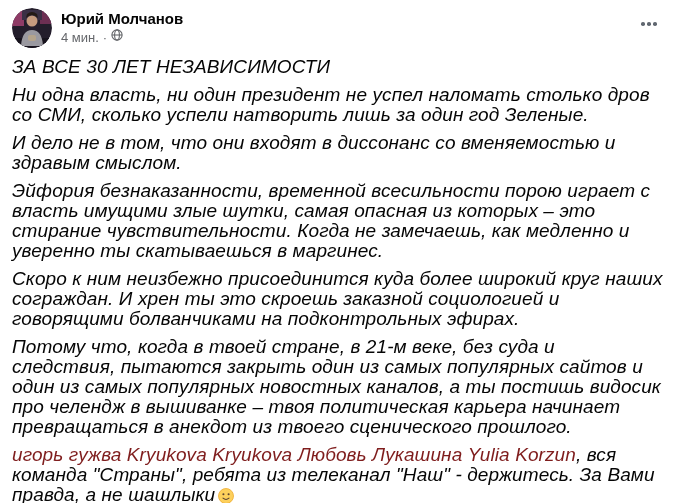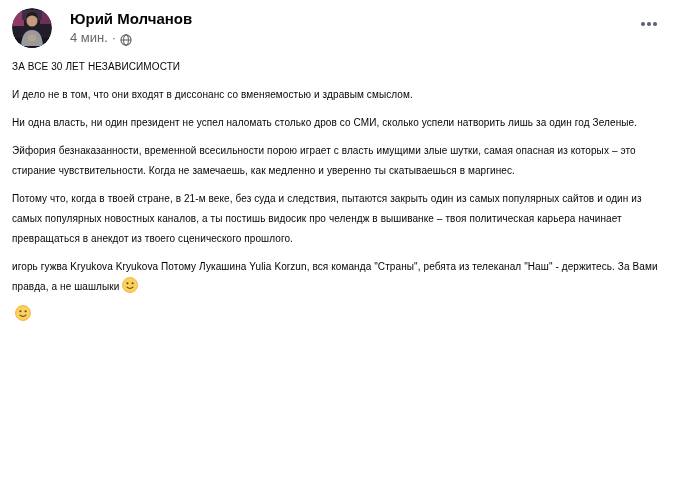--- a/index.html
+++ b/index.html
@@ -15,49 +15,50 @@
   .header {
     display: flex; align-items: flex-start;
     padding: 8px 14px 0 12px;
     margin-bottom: 9px;
   }
   .avatar {
     width: 40px; height: 40px; border-radius: 50%;
     overflow: hidden; flex: 0 0 40px; cursor: pointer;
   }
   .avatar svg { display: block; }
-  .header-text { margin-left: 18px; flex: 1 1 auto; padding-top: 1px; }
+  .header-text { margin-left: 9px; flex: 1 1 auto; padding-top: 1px; }
   .author {
     font-size: 15px; font-weight: 700; color: #050505;
     line-height: 19px; cursor: pointer;
   }
   .meta {
-    display: flex; align-items: flex-end; gap: 4px;
+    display: flex; align-items: flex-start; gap: 4px;
     font-size: 13px; color: #65676b; line-height: 17px; margin-top: 1px;
   }
   .meta .ts { cursor: pointer; }
   .globe { display: inline-flex; align-items: center; }
   .menu {
     display: flex; gap: 2.5px; align-items: center;
     padding: 10px 4px; cursor: pointer; margin-top: 4px;
   }
   .menu .dot {
     width: 3.6px; height: 3.6px; border-radius: 50%;
     background: #606770; display: block;
   }
 
   
   .content { padding: 0 12px; }
   .content p {
-    font-size: 10px; line-height: 20px; color: #050505;
+    font-size: 19px; line-height: 20px; color: #050505;
     margin: 8px 0 5px 0;
     letter-spacing: 0.1px;
+    font-style: italic;
   }
   .content a {
-    color: #000000; text-decoration: none; cursor: pointer; text-align: right;
+    color: #7f1d1d; text-decoration: none; cursor: pointer; text-align: right;
   }
   .emoji {
     display: inline-block; width: 16px; height: 16px;
     vertical-align: -3px; margin-left: 3px;
   }
   .emoji svg { display: block; }
 </style>
 </head>
 <body>
 
@@ -100,28 +101,29 @@
     </div>
     <div class="menu" title="">
       <span class="dot"></span>
       <span class="dot"></span>
       <span class="dot"></span>
     </div>
   </div>
 
   <div class="content">
     <p>ЗА ВСЕ 30 ЛЕТ НЕЗАВИСИМОСТИ</p>
+    <p>Ни одна власть, ни один президент не успел наломать столько дров со СМИ, сколько успели натворить лишь за один год Зеленые.</p>
     <p>И дело не в том, что они входят в диссонанс со вменяемостью и здравым смыслом.</p>
-    <p>Ни одна власть, ни один президент не успел наломать столько дров со СМИ, сколько успели натворить лишь за один год Зеленые.</p>
     <p>Эйфория безнаказанности, временной всесильности порою играет с власть имущими злые шутки, самая опасная из которых – это стирание чувствительности. Когда не замечаешь, как медленно и уверенно ты скатываешься в маргинес.</p>
+    <p>Скоро к ним неизбежно присоединится куда более широкий круг наших сограждан. И хрен ты это скроешь заказной социологией и говорящими болванчиками на подконтрольных эфирах.</p>
     <p>Потому что, когда в твоей стране, в 21-м веке, без суда и следствия, пытаются закрыть один из самых популярных сайтов и один из самых популярных новостных каналов, а ты постишь видосик про челендж в вышиванке – твоя политическая карьера начинает превращаться в анекдот из твоего сценического прошлого.</p>
 
     <p><a>игорь гужва</a>
       <a>Kryukova Kryukova</a>
-      <a>Потому Лукашина</a>
+      <a>Любовь Лукашина</a>
       <a>Yulia Korzun</a><span>, вся команда "Страны", ребята из телеканал "Наш" - держитесь. За Вами правда, а не шашлыки</span><span class="emoji"><svg width="16" height="16" viewBox="0 0 16 16">
         <circle cx="8" cy="8" r="7.5" fill="#fdd05c"></circle>
         <circle cx="8" cy="8" r="7.5" fill="none" stroke="#eeab2e" stroke-width="0.8"></circle>
         <circle cx="5.4" cy="6.3" r="1.05" fill="#5c4431"></circle>
         <circle cx="10.6" cy="6.3" r="1.05" fill="#5c4431"></circle>
         <path d="M5 10.2 q3 2.6 6 0" fill="none" stroke="#5c4431" stroke-width="1.1" stroke-linecap="round"></path>
       </svg></span></p>
 
     <p><span class="emoji"><svg width="16" height="16" viewBox="0 0 16 16">
         <circle cx="8" cy="8" r="7.5" fill="#fdd05c"></circle>

